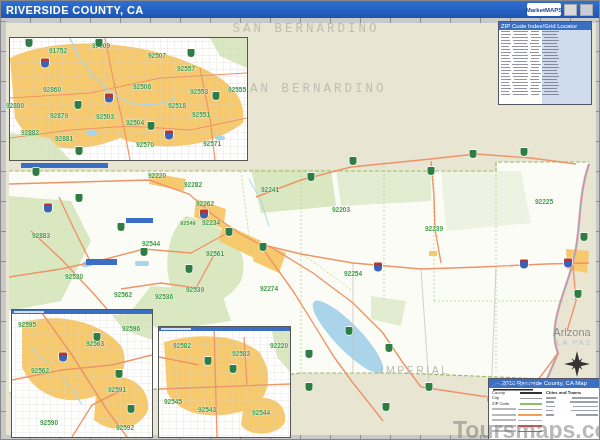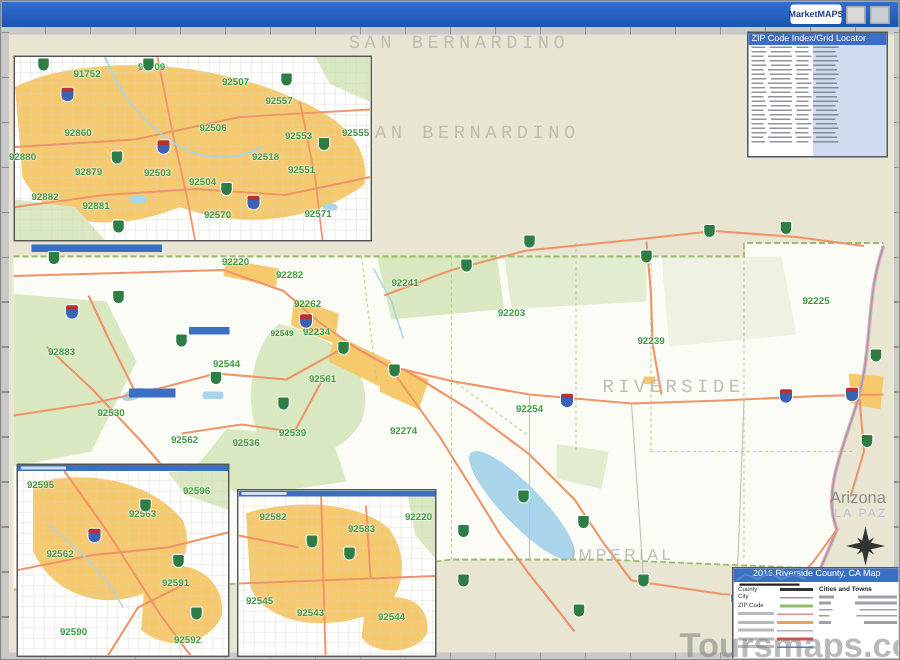--- a/index.html
+++ b/index.html
@@ -169,21 +169,20 @@
   </svg>
 
   <div class="strip" id="strip-top"></div>
   <div class="strip" id="strip-bottom"></div>
   <div class="strip" id="strip-left"></div>
   <div class="strip" id="strip-right"></div>
 
   <div class="layer" style="z-index:3">
       <span class="map-label region-xl" style="left: 305px; top: 28px;">SAN BERNARDINO</span>
       <span class="map-label region-xl" style="left: 312px; top: 88px;">SAN BERNARDINO</span>
-      <span class="map-label region-xl" style="left: 448px; top: 257px;">RIVERSIDE</span>
       <span class="map-label region-lg" style="left: 414px; top: 369px;">IMPERIAL</span>
       <span class="map-label state" style="left: 571px; top: 331px;">Arizona</span>
       <span class="map-label region-sm" style="left: 573px; top: 341px;">LA PAZ</span>
     </div>
   <div class="layer" style="z-index:3">
       <span class="map-label zip" style="left: 156px; top: 174px;">92220</span>
       <span class="map-label zip" style="left: 192px; top: 183px;">92282</span>
       <span class="map-label zip" style="left: 269px; top: 188px;">92241</span>
       <span class="map-label zip" style="left: 204px; top: 202px;">92262</span>
       <span class="map-label zip" style="left: 210px; top: 221px;">92234</span>
@@ -554,20 +553,21 @@
           <polyline points="2,8 8,4 16,7 24,3 32,7 40,4 48,7" fill="none" stroke="#5b85c9" stroke-width="1.5"></polyline>
           <rect x="4" y="10" width="40" height="1.5" fill="#222"></rect>
         </svg>
       </div>
     </div>
   </div>
 
   <div id="watermark">Toursmaps.com</div>
 
   <div id="titlebar">
+    <span class="t">RIVERSIDE COUNTY, CA</span>
     <span id="logo">
         <span>MarketMAPS</span>
       </span>
     <span class="logo-box" id="logo-box1"></span>
     <span class="logo-box" id="logo-box2"></span>
   </div>
 
 </div>
 
 </body></html>

